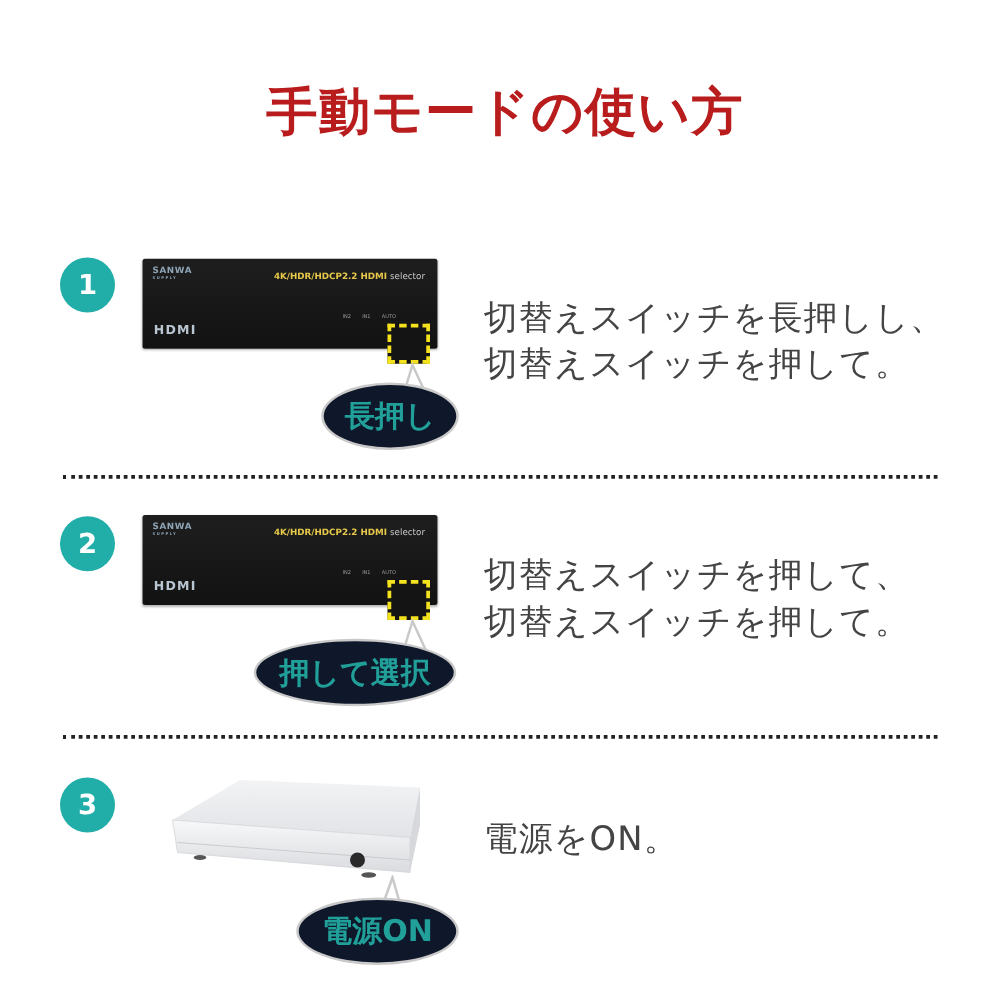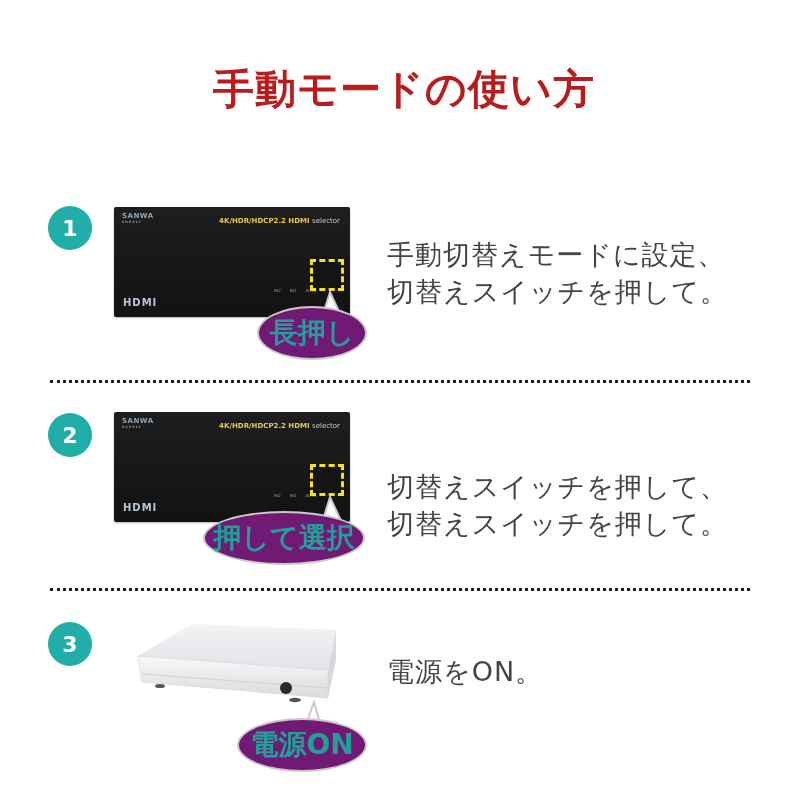--- a/index.html
+++ b/index.html
@@ -9,40 +9,40 @@
            font-size:41px; font-weight:bold; color:#b91c1c; letter-spacing:1px; }
   .num { position:absolute; left:48px; width:44px; height:44px; border-radius:50%;
          background:#21aea8; color:#fff; font-weight:bold; font-size:22px;
          display:flex; align-items:center; justify-content:center; }
   .desc { position:absolute; left:387px; font-size:27px; line-height:37px; color:#444;
           letter-spacing:1px; white-space:nowrap; }
   .divider { position:absolute; left:50px; width:700px; height:0;
              border-top:3px dotted #222; }
 
   
-  .device { position:absolute; left:114px; width:236px; height:110px;
+  .device { position:absolute; left:114px; width:236px; height:72px;
             background:linear-gradient(180deg,#1e1e1e 0%,#121212 100%);
             border-radius:2px; box-shadow:0 1px 2px rgba(0,0,0,0.3); }
   .brand { position:absolute; left:8px; top:6px; font-size:7px; font-weight:bold;
            color:#8fa6b8; letter-spacing:0.5px; line-height:7px; }
   .brand small { display:block; font-size:3px; letter-spacing:1.2px; line-height:4px; }
   .model { position:absolute; right:10px; top:10px; font-size:7px; font-weight:bold;
            color:#e7c94a; white-space:nowrap; }
   .model span { font-weight:normal; color:#c8c8c8; }
   .hdmi-logo { position:absolute; left:9px; bottom:9px; font-size:10px; font-weight:bold;
                color:#b9c6d2; letter-spacing:1px;text-align:center; }
   .ports { position:absolute; left:160px; bottom:24px; font-size:4px; color:#9a9a9a;
            white-space:nowrap; }
   .ports span { margin-right:9px; }
   .btn-frame { position:absolute; left:196px; top:52px; width:28px; height:26px;
                border:3px dashed #f3e21d; background:#141414; }
 
   
-  .bubble { position:absolute; background:#701a75; border:2px solid #c9c9c9;
-            border-radius:50%; color:#21a09a; font-weight:bold; font-size:28px;
+  .bubble { position:absolute; background:#0f172a; border:2px solid #c9c9c9;
+            border-radius:50%; color:#21a09a; font-weight:bold; font-size:24px;
             display:flex; align-items:center; justify-content:center; white-space:nowrap; }
   .tail { position:absolute; width:0; height:0; }
 
   
   .box3 { position:absolute; }
 </style>
 </head>
 <body>
 
 <div class="title">手動モードの使い方</div>
@@ -54,41 +54,41 @@
     <div class="model"><b>4K/HDR/HDCP2.2 HDMI</b> <span>selector</span></div>
     <div class="hdmi-logo">HDMI</div>
     <div class="ports"><span>IN2</span><span>IN1</span><span>AUTO</span></div>
     <div class="btn-frame"></div>
   </div>
   <svg class="tail" style="left:318px;top:288px;width:30px;height:30px;" width="30" height="30">
     <path d="M4 30 L12 4 L24 30" fill="#fff" stroke="#c9c9c9" stroke-width="2"></path>
   </svg>
   <div class="bubble" style="left:257px;top:306px;width:106px;height:50px;">長押し</div>
   <div class="desc" style="top:236px;">
-    <div>手動切替えモードに設定、</div>
+    <div>切替えスイッチを長押しし、</div>
     <div>切替えスイッチを押して。</div>
   </div>
 </div>
 
 <div class="divider" style="top:380px;"></div>
 
 <div>
   <div class="num" style="top:413px;">2</div>
   <div class="device" style="top:412px;">
     <div class="brand"><span>SANWA</span><small>SUPPLY</small></div>
     <div class="model"><b>4K/HDR/HDCP2.2 HDMI</b> <span>selector</span></div>
     <div class="hdmi-logo">HDMI</div>
     <div class="ports"><span>IN2</span><span>IN1</span><span>AUTO</span></div>
     <div class="btn-frame"></div>
   </div>
   <svg class="tail" style="left:318px;top:493px;width:30px;height:30px;" width="30" height="30">
     <path d="M4 30 L12 4 L24 30" fill="#fff" stroke="#c9c9c9" stroke-width="2"></path>
   </svg>
   <div class="bubble" style="left:203px;top:511px;width:158px;height:50px;">押して選択</div>
-  <div class="desc" style="top:468px;">
+  <div class="desc" style="top:442px;">
     <div>切替えスイッチを押して、</div>
     <div>切替えスイッチを押して。</div>
   </div>
 </div>
 
 <div class="divider" style="top:588px;"></div>
 
 <div>
   <div class="num" style="top:622px;">3</div>
   <svg class="box3" style="left:130px;top:620px;" width="210" height="90" viewBox="0 0 210 90">

